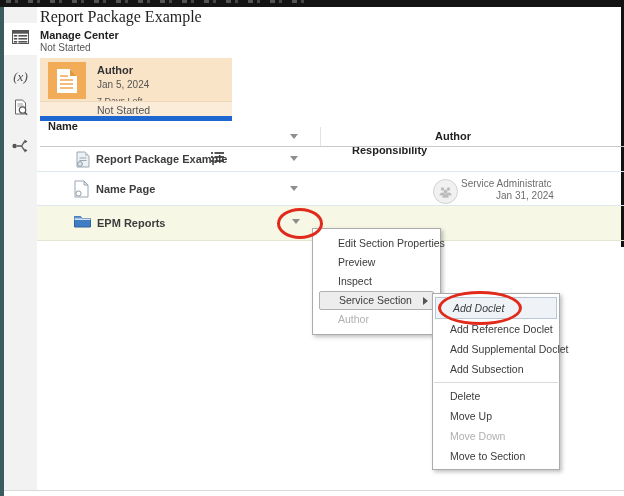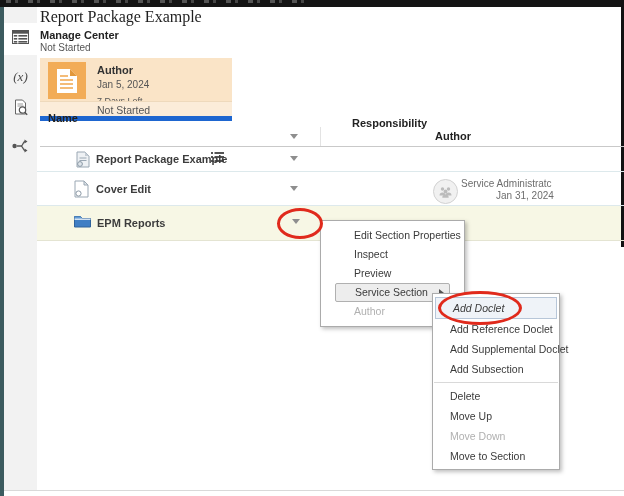--- a/index.html
+++ b/index.html
@@ -32,39 +32,39 @@
   #card-date{position:absolute;left:57px;top:21px;font-size:10px;color:#555;}
   #card-days{position:absolute;left:57px;top:38px;font-size:9px;color:#555;}
   #card-strip{position:absolute;left:0;top:43px;width:192px;height:15px;background:#fbecd9;border-top:1px solid #eed9bc;
     display:flex;align-items:center;}
   #card-status{margin-left:57px;font-size:10.5px;color:#555;}
   #card-list{position:absolute;right:8px;top:46px;}
   #bluebar{left:40px;top:116px;width:192px;height:5px;background:#1e66d0;}
 
   
   .col-head{font-size:11px;font-weight:bold;color:#222;}
-  #th-name{left:48px;top:112px;text-align:right;}
-  #th-resp{left:328px;top:117px;padding-left:24px;}
+  #th-name{left:48px;top:120px;text-align:right;}
+  #th-resp{left:328px;top:144px;padding-left:24px;}
   #th-auth{left:435px;top:130px;}
   #head-line{left:40px;top:146px;width:584px;height:0;border-top:1px solid #c9c9c9;}
   #col-div{left:320px;top:127px;width:0;height:19px;border-left:1px solid #e3e3e3;}
 
   .arrow-dn{width:0;height:0;border-left:4px solid transparent;border-right:4px solid transparent;border-top:5px solid #8e8e8e;}
   .row-sep{left:37px;width:587px;height:0;border-top:1px solid #dde9ec;}
   .row-name{font-size:11px;font-weight:bold;color:#3d3d3d;}
 
   #row3-bg{left:37px;top:206px;width:584px;height:34px;background:#f7f7e5;}
 
   #avatar{left:433px;top:179px;width:23px;height:23px;border-radius:50%;background:#f1f1f1;border:1px solid #d2d2d2;
     display:flex;align-items:center;justify-content:center;}
   .auth-line{font-size:10px;color:#6d6d6d;line-height:12px;text-align:center;}
 
   
   .menu{background:#fff;border:1px solid #ababab;box-shadow:2px 2px 4px rgba(0,0,0,.25);z-index:20;}
-  #menu1{left:312px;top:220px;width:119px;padding:5px 12px;margin-left:8px;}
+  #menu1{left:312px;top:228px;width:119px;padding:5px 4px;}
   #menu2{left:432px;top:293px;width:126px;padding:3px 0;z-index:21;}
   .mi{position:relative;height:19px;line-height:19px;padding-left:21px;font-size:10.5px;color:#3a3a3a;white-space:nowrap;}
   #menu2 .mi{height:20px;line-height:20px;padding-left:17px;}
   .mi.disabled{color:#b0b0b0;}
   .mi.hl1{margin:0 2px;padding-left:19px;background:#ededed;border:1px solid #b0b0b0;border-radius:2px;height:17px;line-height:17px;}
   .mi.hl2{margin:0 2px;padding-left:15px;background:#eff3f8;border:1px solid #b7c6d8;height:18px;line-height:18px;font-style:italic;}
   .mi .sub-arrow{position:absolute;right:5px;top:5px;width:0;height:0;
     border-top:4px solid transparent;border-bottom:4px solid transparent;border-left:5px solid #555;}
   .menu-sep{height:0;border-top:1px solid #d9d9d9;margin:3px 1px;}
 
@@ -182,21 +182,21 @@
   <div class="abs arrow-dn" style="left:290px;top:156px;"></div>
   <div class="abs row-sep" style="top:171px;"></div>
 
   <div class="abs" style="left:74px;top:180px;">
     <svg width="15" height="18" viewBox="0 0 15 18">
         <path d="M1 1 h9 l4 4 v12 h-13 z" fill="#ffffff" stroke="#9aa7b3"></path>
         <path d="M10 1 l4 4 h-4 z" fill="#dfe5ea" stroke="#9aa7b3"></path>
         <circle cx="4.5" cy="13.5" r="2.6" fill="#fff" stroke="#8a98a5"></circle>
       </svg>
   </div>
-  <div class="abs row-name" style="left:96px;top:183px;">Cover Edit</div>
+  <div class="abs row-name" style="left:96px;top:183px;">Name Page</div>
   <div class="abs arrow-dn" style="left:290px;top:186px;"></div>
   <div class="abs" id="avatar">
     <svg width="15" height="12" viewBox="0 0 15 12">
         <g fill="#bcbcbc">
           <circle cx="4.5" cy="3" r="1.7"></circle>
           <circle cx="10.5" cy="3" r="1.7"></circle>
           <circle cx="7.5" cy="5.5" r="1.9"></circle>
           <path d="M1.5 9.5 a3 3 0 0 1 6 0z"></path>
           <path d="M7.5 9.5 a3 3 0 0 1 6 0z"></path>
           <path d="M4.3 11.8 a3.2 3.2 0 0 1 6.4 0z"></path>
@@ -214,22 +214,22 @@
         <path d="M0.5 2.5 h6 l1.5 2 h-7.5 z" fill="#639bd4"></path>
         <rect x="0.5" y="4.5" width="16" height="1.4" fill="#ffffff" opacity="0.85"></rect>
       </svg>
   </div>
   <div class="abs row-name" style="left:97px;top:217px;">EPM Reports</div>
   <div class="abs arrow-dn" style="left:292px;top:219px;"></div>
   <div class="abs row-sep" style="top:240px;border-top-color:#e4e4d2;"></div>
 
   <div class="abs menu" id="menu1">
     <div class="mi">Edit Section Properties</div>
+    <div class="mi">Preview</div>
     <div class="mi">Inspect</div>
-    <div class="mi">Preview</div>
     <div class="mi hl1">
       <span>Service Section</span>
       <span class="sub-arrow"></span>
     </div>
     <div class="mi disabled">Author</div>
   </div>
 
   <div class="abs menu" id="menu2">
     <div class="mi hl2">Add Doclet</div>
     <div class="mi">Add Reference Doclet</div>

